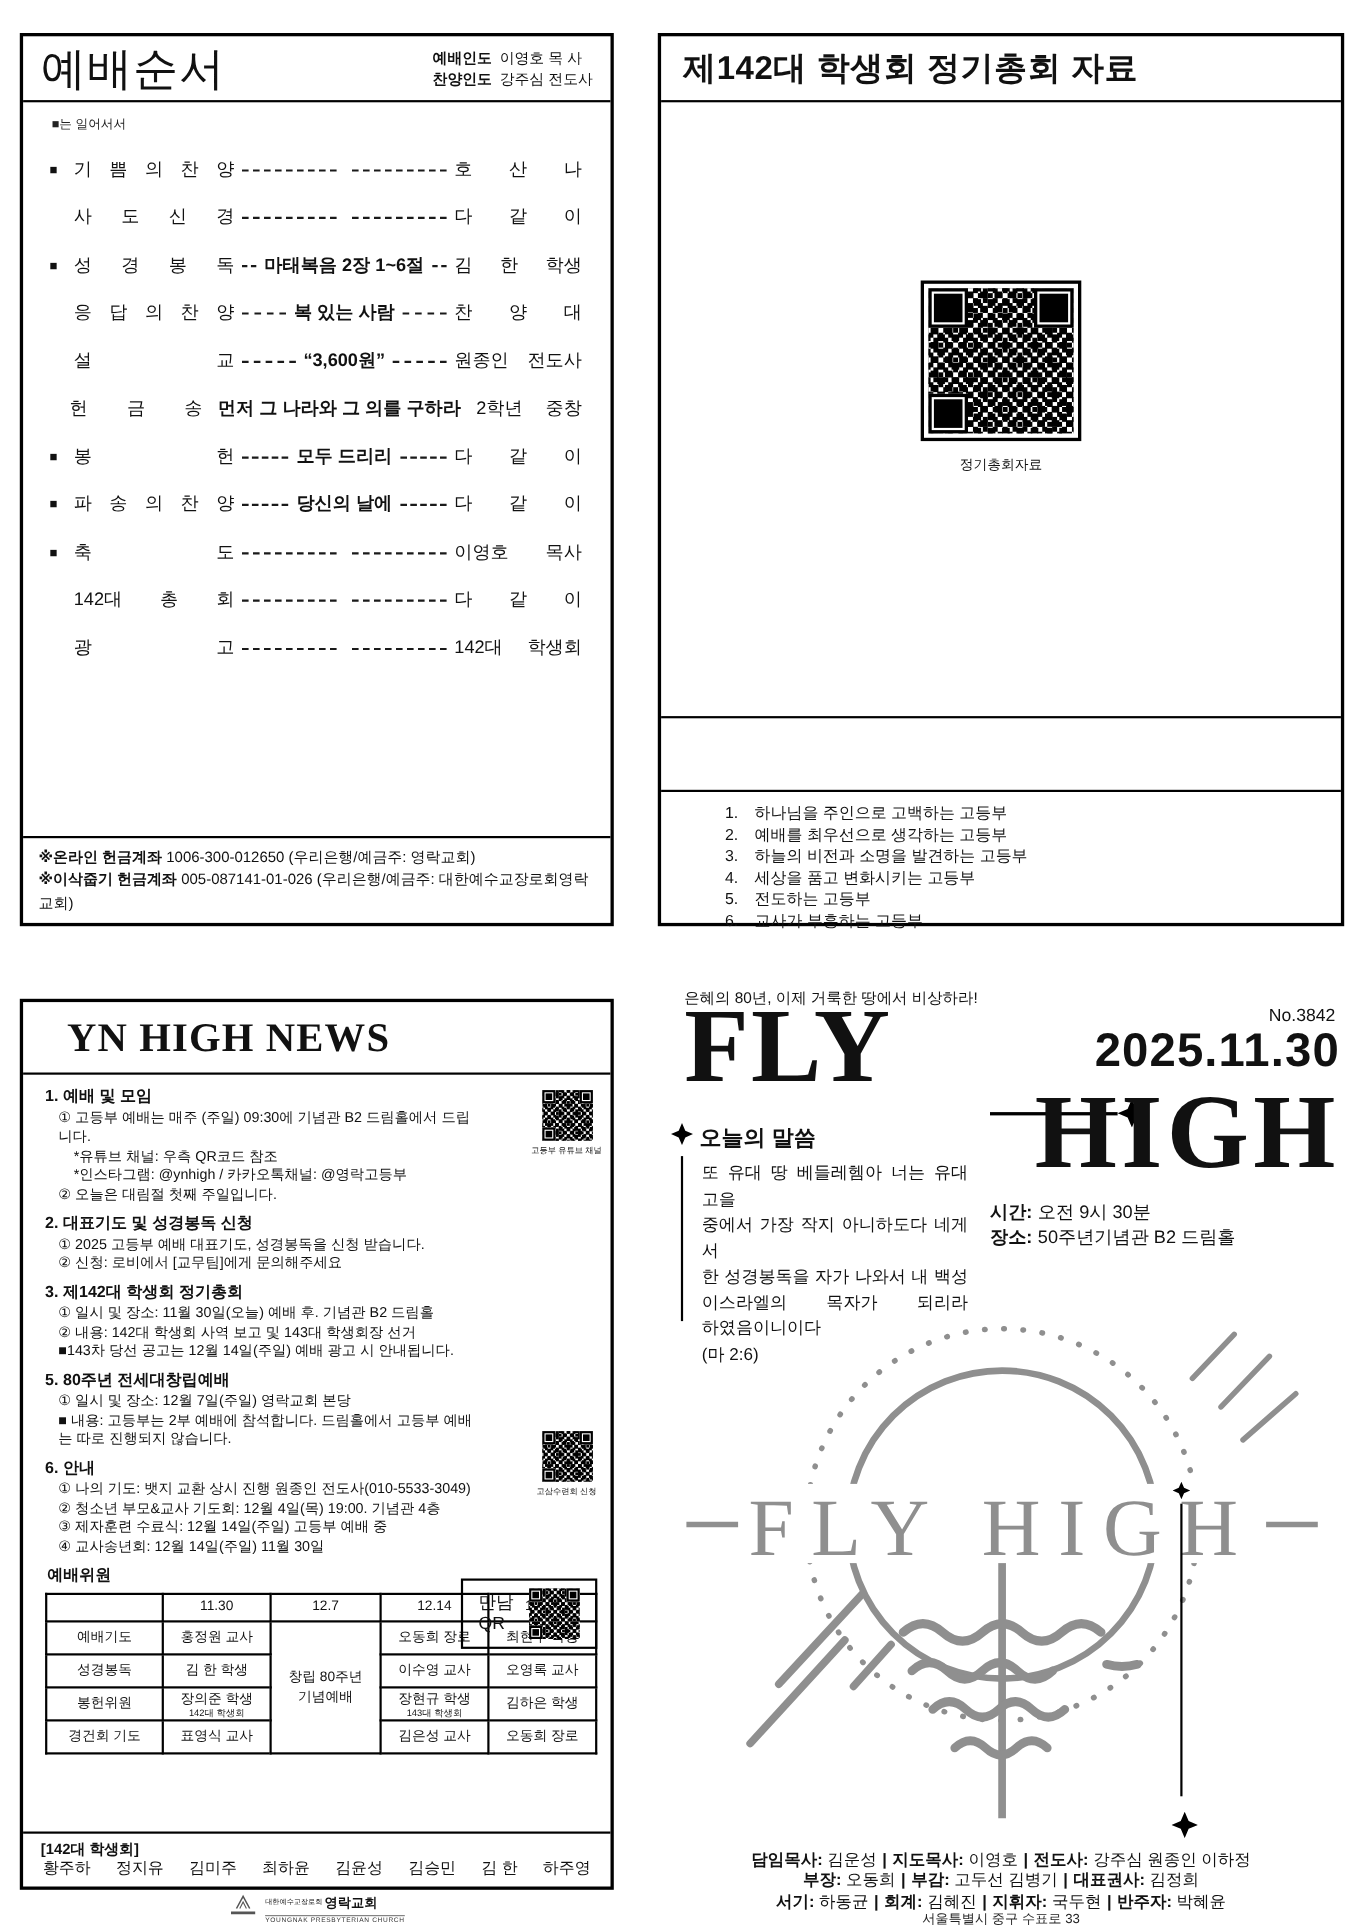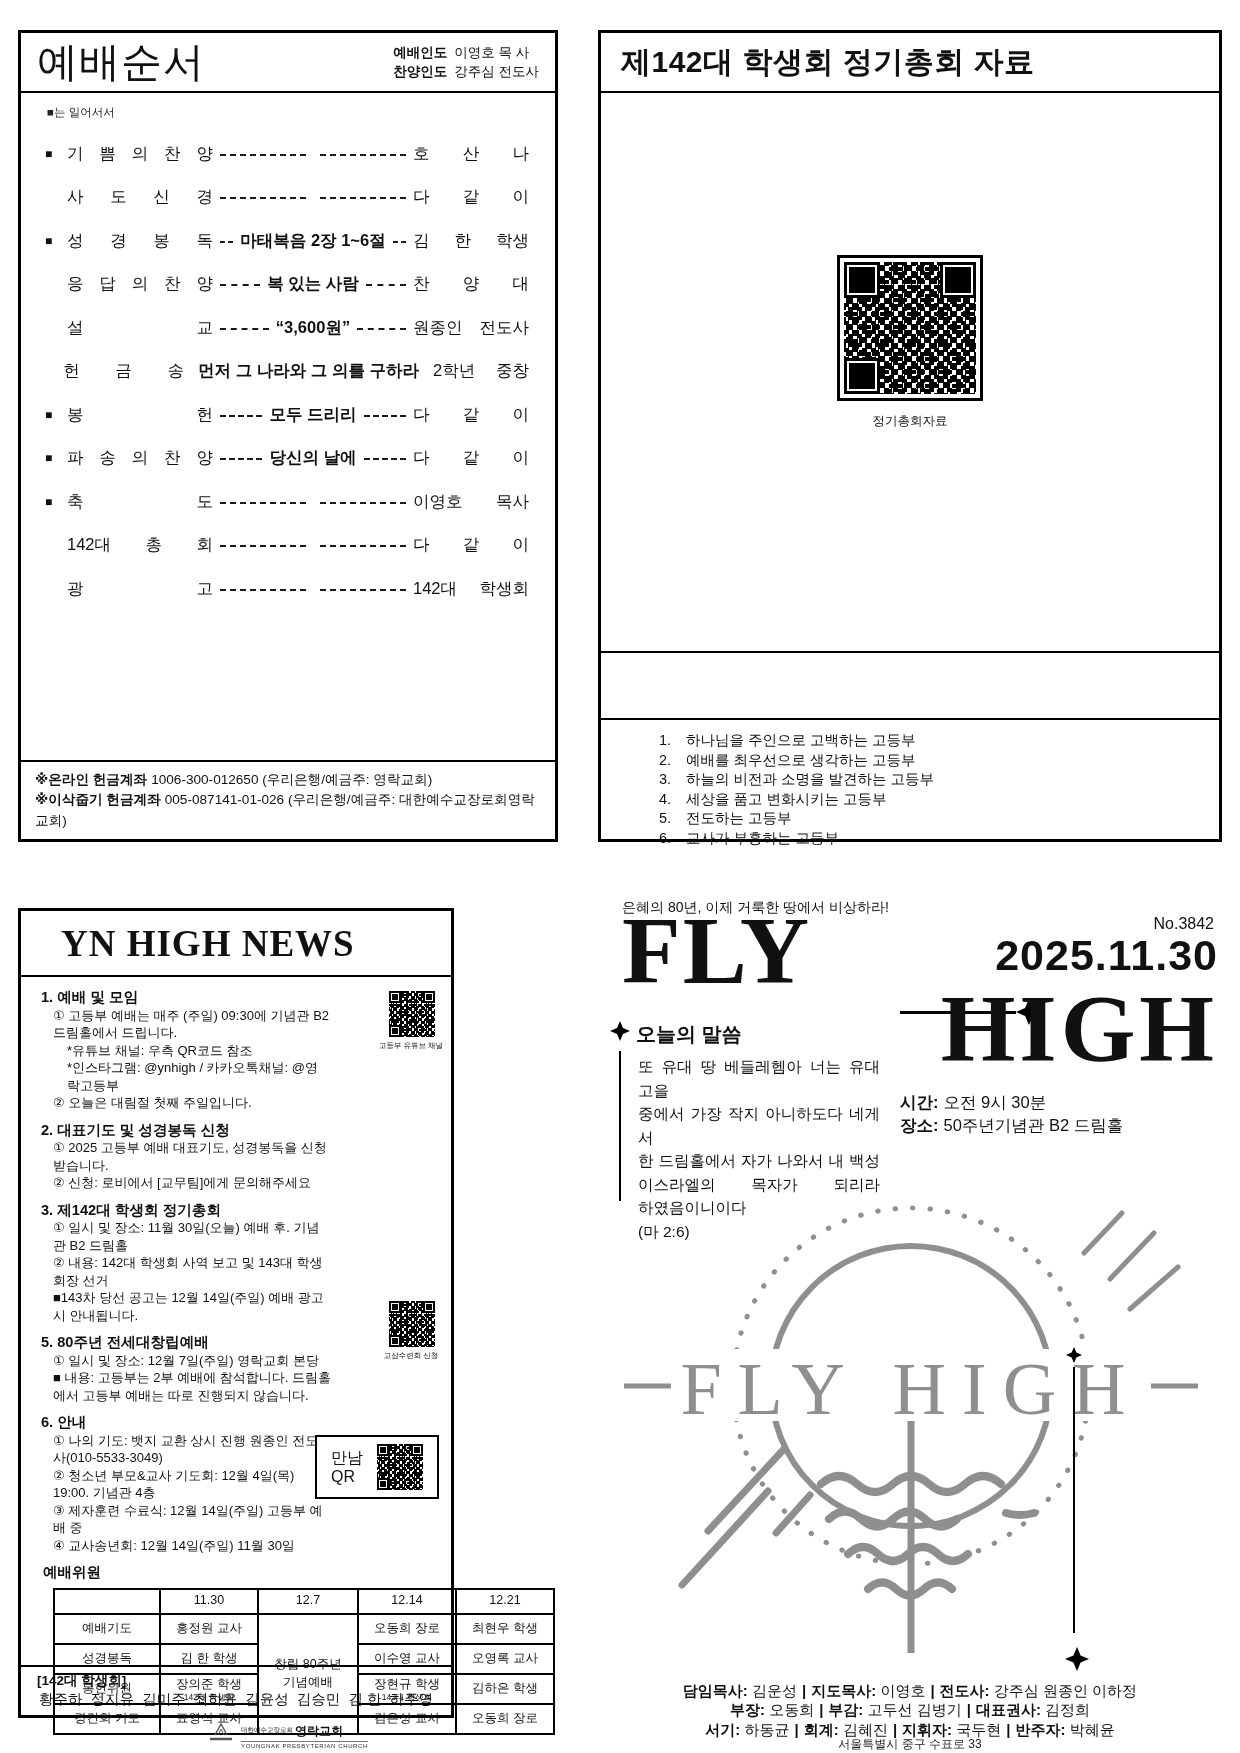--- a/index.html
+++ b/index.html
@@ -5,21 +5,21 @@
   *{box-sizing:border-box;margin:0;padding:0}
   body{width:1240px;height:1753px;position:relative;background:#fff;color:#111;
        font-family:"Liberation Sans","DejaVu Sans",sans-serif;overflow:hidden}
   .abs{position:absolute}
   b{font-weight:800}
 
   
   .panel{position:absolute;border:3px solid #000;background:#fff}
   .panel-worship{left:18px;top:30px;width:540px;height:812px}
   .panel-assembly{left:598px;top:30px;width:624px;height:812px}
-  .panel-news{left:18px;top:908px;width:436px;height:810px}
+  .panel-news{left:18px;top:908px;width:540px;height:810px}
   .panel-fly{position:absolute;left:598px;top:895px;width:624px;height:858px}
 
   
   .w-head{height:60px;border-bottom:2px solid #000;display:flex;align-items:center;
           justify-content:space-between;padding:0 16px}
   .w-title{font-size:41px;font-weight:400;letter-spacing:1px}
   .w-leads{font-size:13.5px;line-height:19px}
   .w-leads b{margin-right:7px}
   .w-body{padding:10px 26px 0 24px}
   .stand-note{font-size:11.5px;margin:2px 0 12px 2px;color:#222}
@@ -71,21 +71,21 @@
   .n-line.sub{padding-left:26px}
   .qr-yt{position:absolute;right:16px;top:80px;width:46px;height:46px}
   .cap-yt{position:absolute;right:2px;top:128px;width:76px}
   .qr-rt{position:absolute;right:16px;top:390px;width:46px;height:46px}
   .cap-rt{position:absolute;right:4px;top:438px;width:72px}
   .meetbox{position:absolute;right:12px;top:524px;width:124px;height:64px;border:2.5px solid #000;
            display:flex;align-items:center;justify-content:space-evenly}
   .meetbox .lbl{font-weight:400;font-size:16px;line-height:19px}
   .meetbox .q{width:46px;height:46px}
   .c-title{font-weight:800;font-size:14.5px;margin:4px 0 6px 2px}
-  table.ctable{border-collapse:collapse;width:502px;margin-left:12px;text-align:center;font-size:12.5px}
+  table.ctable{border-collapse:collapse;width:502px;margin-left:0;text-align:center;font-size:12.5px}
   table.ctable td{border:2px solid #000;height:30px;padding:1px 2px}
   table.ctable td.h{height:25px}
   table.ctable td.lab{width:106px}
   table.ctable .sub{font-size:8.5px;line-height:9px}
   .council{position:absolute;left:0;right:0;bottom:0;border-top:2px solid #000;padding:5px 16px 6px}
   .council .t{font-weight:800;font-size:13.5px}
   .c-row{display:flex;justify-content:space-between;font-size:14.5px;line-height:19px;padding:0 2px}
   .church{position:absolute;left:18px;top:1721px;width:540px;display:flex;justify-content:center;
           align-items:flex-start;gap:7px}
   .church .nm{font-weight:700;font-size:12px;line-height:15px}
@@ -417,21 +417,21 @@
   <div class="high serif">HIGH</div>
 
   <svg class="abs" style="left:12px;top:126px" width="20" height="20" viewBox="0 0 18 18">
       <use href="#star4" fill="#000"></use>
     </svg>
   <div class="word-title">오늘의 말씀</div>
   <div class="vline-left"></div>
   <div class="scripture">
     <div class="j">또 유대 땅 베들레헴아 너는 유대 고을</div>
     <div class="j">중에서 가장 작지 아니하도다 네게서</div>
-    <div class="j">한 드림홀에서 자가 나와서 내 백성</div>
+    <div class="j">한 성경봉독을 자가 나와서 내 백성</div>
     <div class="j">이스라엘의 목자가 되리라</div>
     <div>하였음이니이다</div>
     <div>(마 2:6)</div>
   </div>
   <div class="tp">
     <div><b>시간:</b><span>오전 9시 30분</span></div>
     <div><b>장소:</b><span>50주년기념관 B2 드림홀</span></div>
   </div>
 
   <svg class="biglogo" width="590" height="480" viewBox="0 0 590 480">

